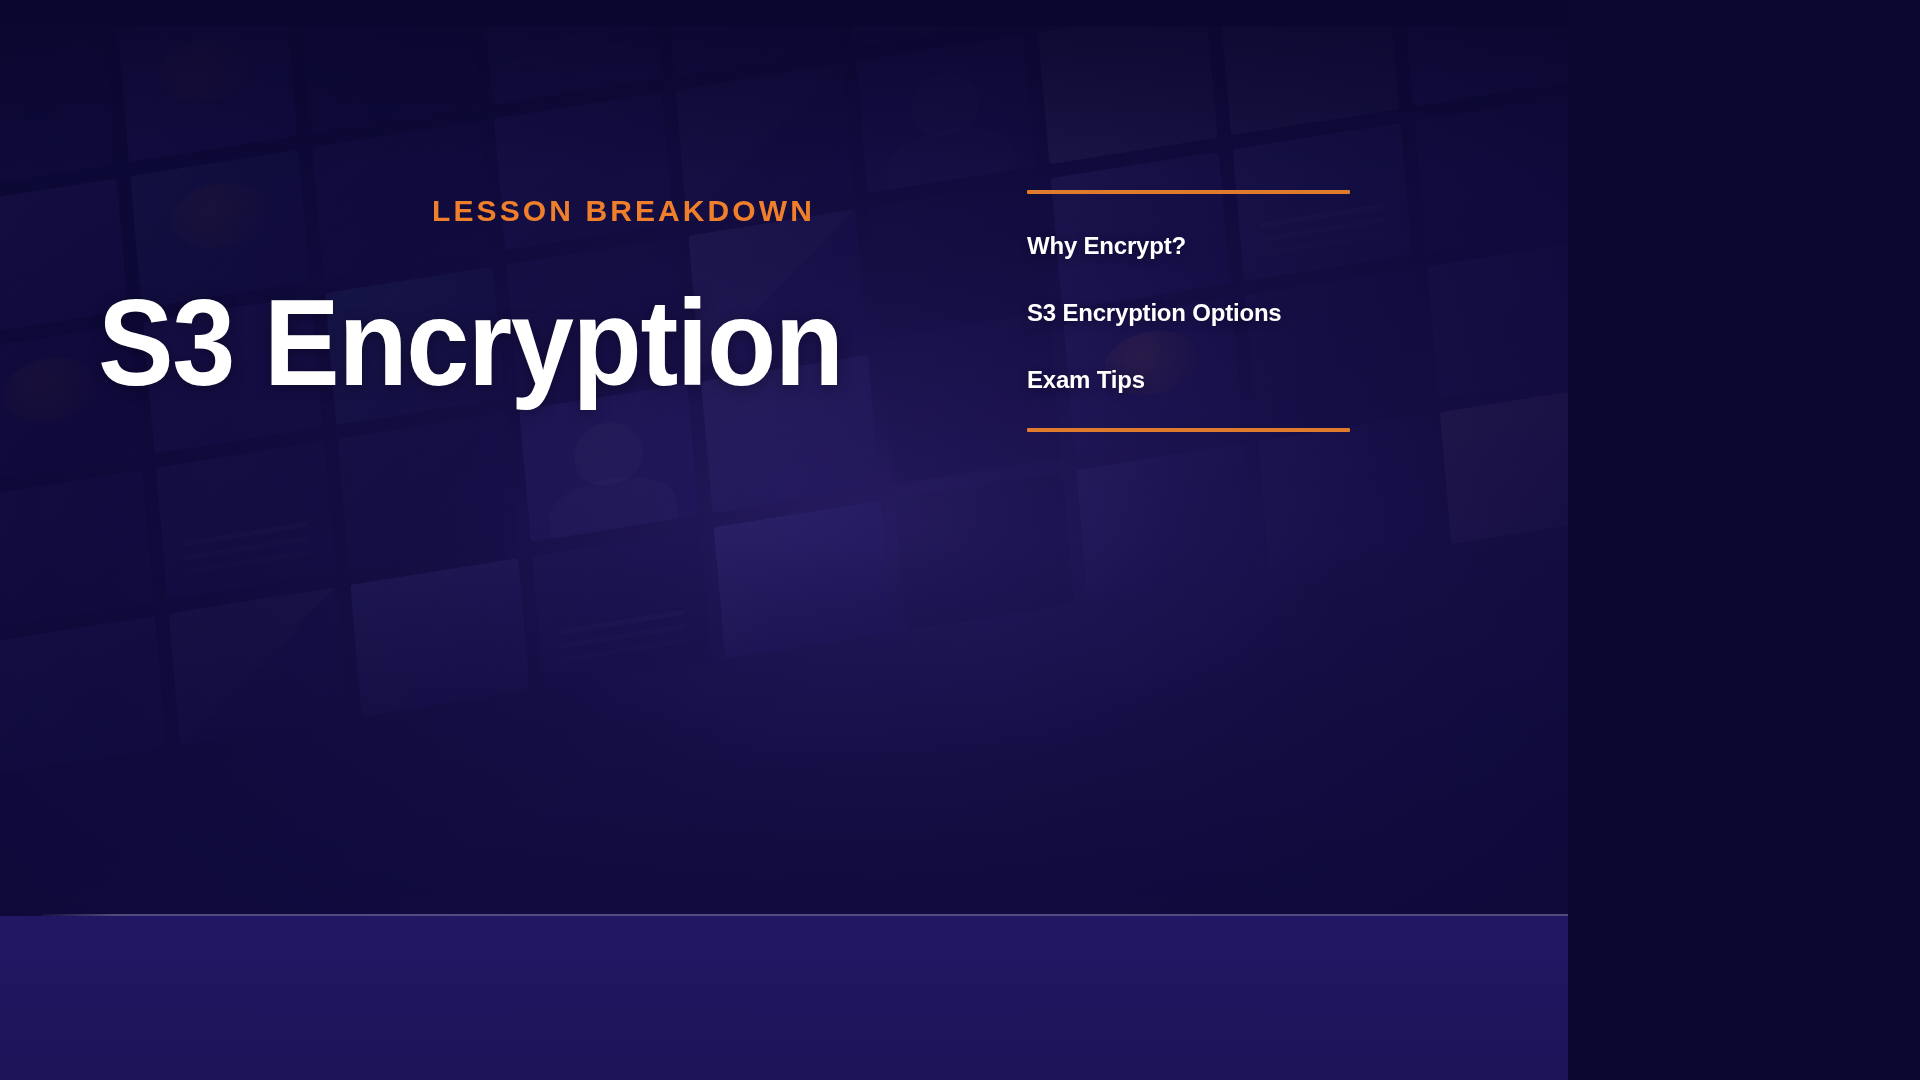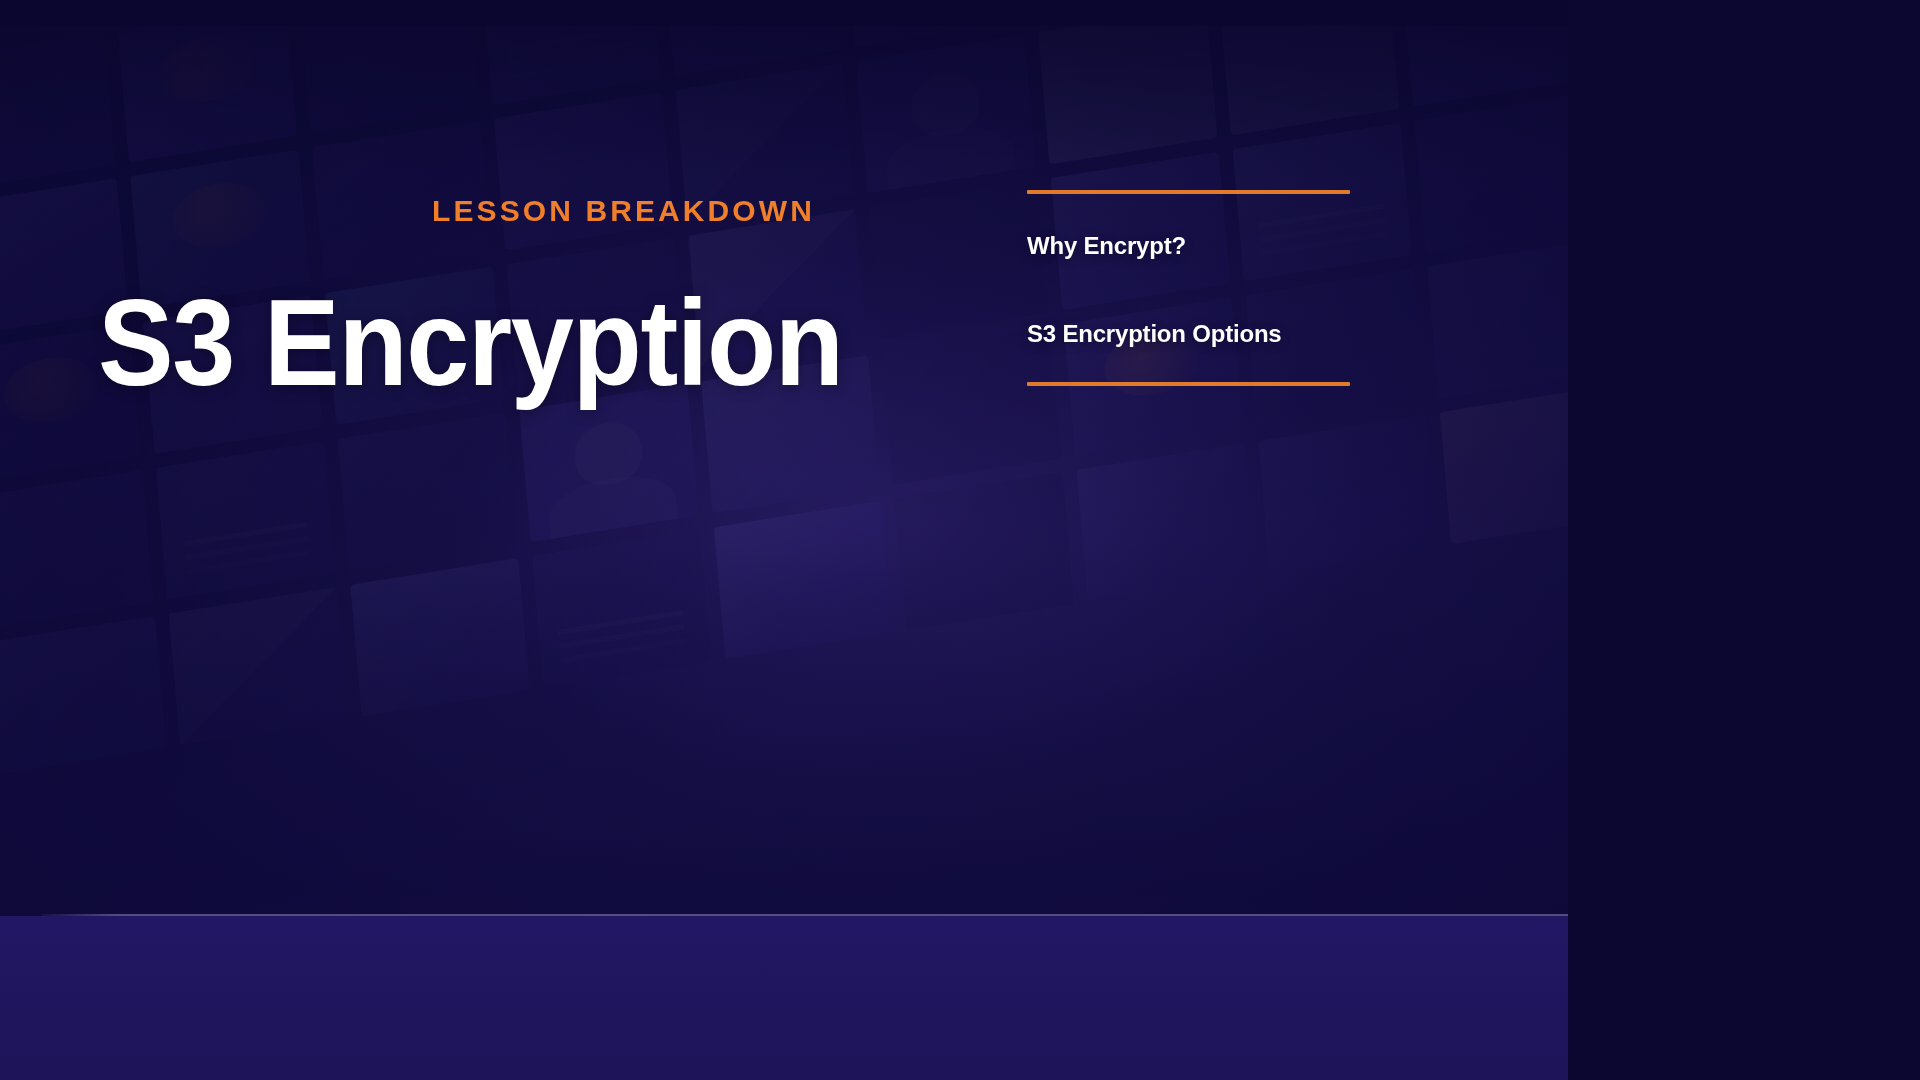--- a/index.html
+++ b/index.html
@@ -145,21 +145,21 @@
   #rule-top   { margin-bottom:38px; }
   #rule-bottom{ margin-top:34px; }
   .bd-item {
     color:#ffffff;
     font-size:24px;
     font-weight:bold;
     letter-spacing:-0.2px;
     white-space:nowrap;
     text-shadow:0 2px 10px rgba(0,0,0,.35);
   }
-  .bd-item + .bd-item { margin-top:60px; }
+  .bd-item + .bd-item { margin-top:39px; }
 
   
   #footer-divider {
     position:absolute;
     left:42px; top:914px;
     width:1835px; height:2px;
     background:linear-gradient(to right, rgba(150,140,210,.06), rgba(176,166,224,.42) 4%, rgba(176,166,224,.42) 96%, rgba(150,140,210,.06));
   }
   #footer {
     position:absolute;
@@ -254,20 +254,21 @@
 
     <div id="eyebrow">LESSON BREAKDOWN</div>
 
     <h1 id="main-title">S3 Encryption</h1>
 
     <div id="breakdown-list">
       <div class="rule" id="rule-top"></div>
 
       <div class="bd-item">Why Encrypt?</div>
       <div class="bd-item">S3 Encryption Options</div>
+      <div class="bd-item">Exam Tips</div>
 
       <div class="rule" id="rule-bottom"></div>
     </div>
 
     <div id="footer-divider"></div>
 
     <div id="footer">
 
       
 

